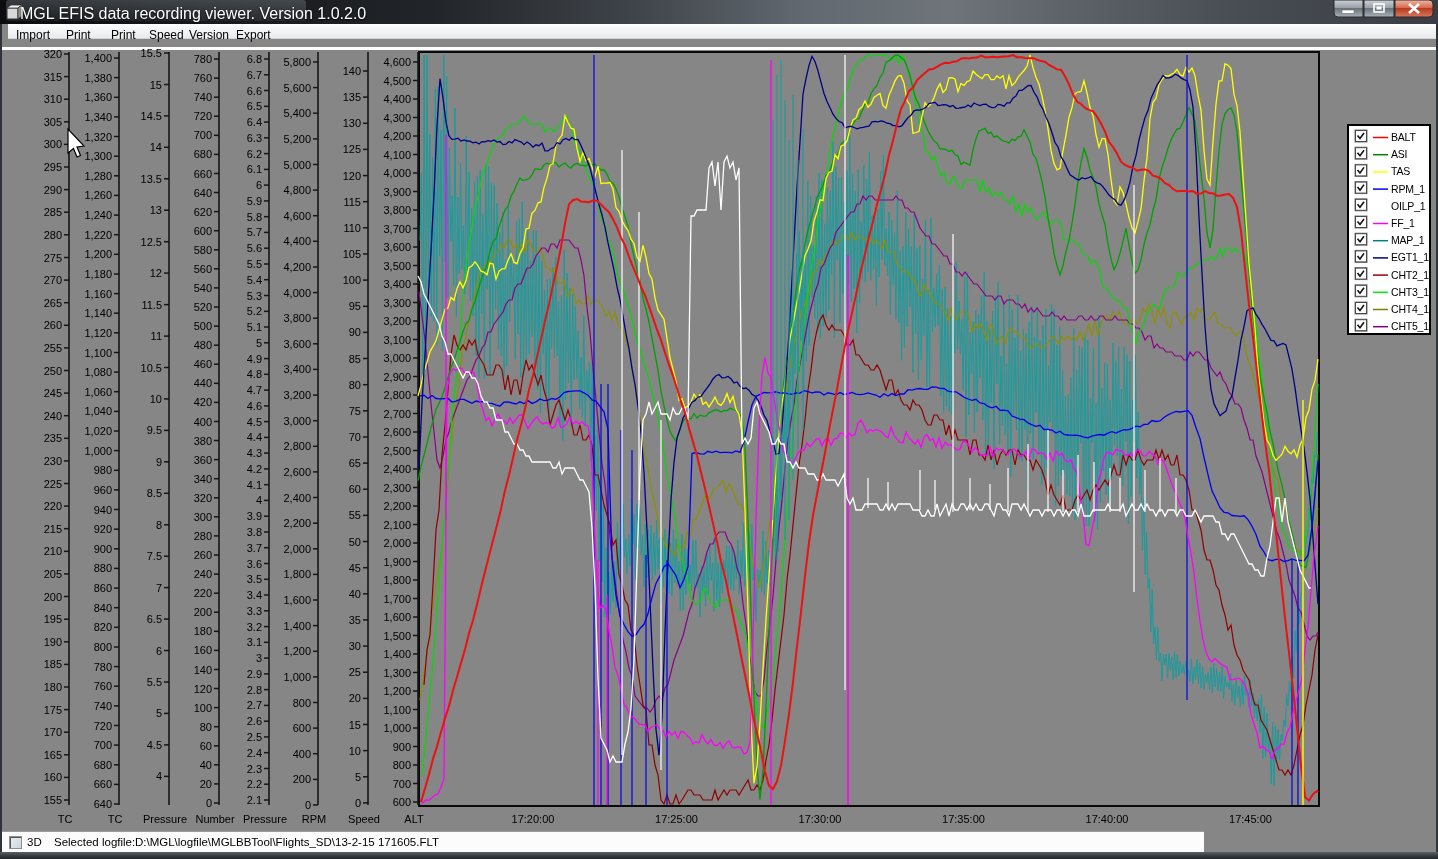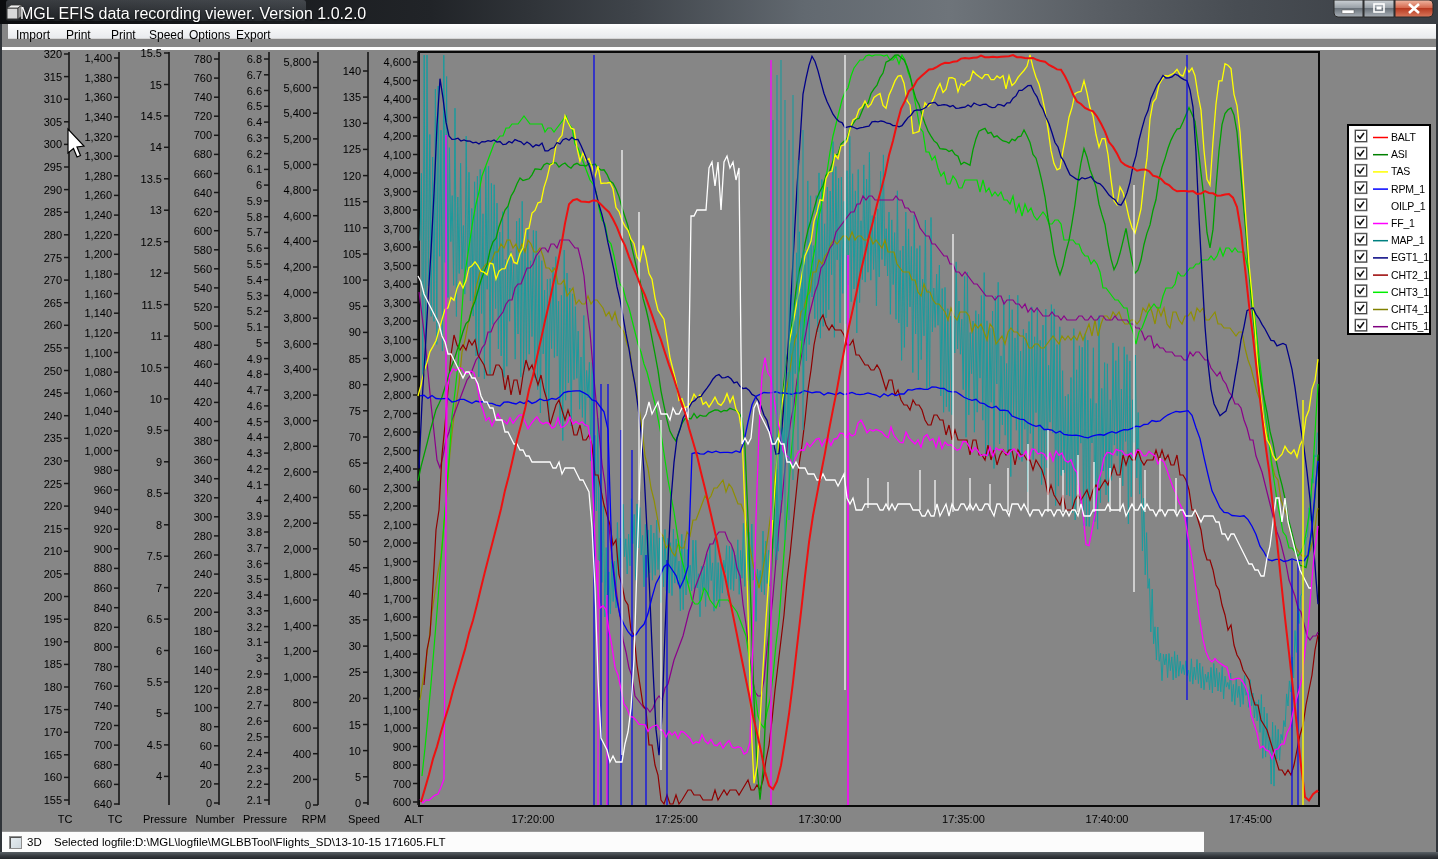--- a/index.html
+++ b/index.html
@@ -46,21 +46,21 @@
 <rect x="41" y="4" width="10" height="8" fill="none" stroke="#fff" stroke-width="1.6"></rect>
 <rect x="43.5" y="6.5" width="5" height="3" fill="#fff"></rect>
 <path d="M76 4 L86 13 M86 4 L76 13" stroke="#fff" stroke-width="2.6"></path>
 </svg>
 <div style="position:absolute;left:2px;top:47px;width:1434px;height:3px;background:#fdfdfd"></div>
 <div class="menubar">
 <span class="menu" style="left:8px">Import</span>
 <span class="menu" style="left:58px">Print</span>
 <span class="menu" style="left:103px">Print</span>
 <span class="menu" style="left:141px">Speed</span>
-<span class="menu" style="left:181px">Options</span>
+<span class="menu" style="left:181px">Version</span>
 <span class="menu" style="left:228px">Export</span>
 </div>
 <svg style="position:absolute;left:0;top:0" width="1438" height="859" viewBox="0 0 1438 859">
 <rect x="419" y="52" width="900" height="754" fill="none" stroke="#0a0a0a" stroke-width="2"></rect>
 <line x1="69" y1="52" x2="69" y2="805" stroke="#161616" stroke-width="1.6"></line>
 <line x1="64" y1="54.0" x2="69" y2="54.0" stroke="#161616" stroke-width="1.5"></line>
 <text x="62" y="58.0" text-anchor="end" class="ax">320</text>
 <line x1="64" y1="76.6" x2="69" y2="76.6" stroke="#161616" stroke-width="1.5"></line>
 <text x="62" y="80.6" text-anchor="end" class="ax">315</text>
 <line x1="64" y1="99.2" x2="69" y2="99.2" stroke="#161616" stroke-width="1.5"></line>
@@ -770,16 +770,16 @@
 <rect x="1355" y="319.2" width="12" height="12" fill="#ffffff" stroke="#7a7a7a" stroke-width="1"></rect>
 <rect x="1355.5" y="319.7" width="11" height="11" fill="none" stroke="#4a4a4a" stroke-width="1"></rect>
 <path d="M 1357.5 324.7 l 2.5 3 l 4 -5.5" fill="none" stroke="#111" stroke-width="1.6"></path>
 <line x1="1373" y1="326.7" x2="1388" y2="326.7" stroke="#800080" stroke-width="1.5"></line>
 <text x="1391" y="330.2" class="lg">CHT5_1</text>
 <path d="M 68 129 L 68 153 L 73.5 148.5 L 77 157 L 80.5 155.5 L 77 147 L 84 146 Z" fill="#ffffff" stroke="#000000" stroke-width="1.2"></path>
 </svg>
 <div class="statusbar">
 <div class="cb3d"></div>
 <span style="position:absolute;left:25px;top:4px">3D</span>
-<span style="position:absolute;left:52px;top:4px">Selected logfile:</span><span style="position:absolute;left:133px;top:4px">D:\MGL\logfile\MGLBBTool\Flights_SD\13-10-15 171605.FLT</span><span></span>
+<span style="position:absolute;left:52px;top:4px">Selected logfile:</span><span style="position:absolute;left:133px;top:4px">D:\MGL\logfile\MGLBBTool\Flights_SD\13-2-15 171605.FLT</span><span></span>
 </div>
 <div class="sideL"></div>
 <div class="sideR"></div>
 <div class="botstrip"></div>
 </body></html>

